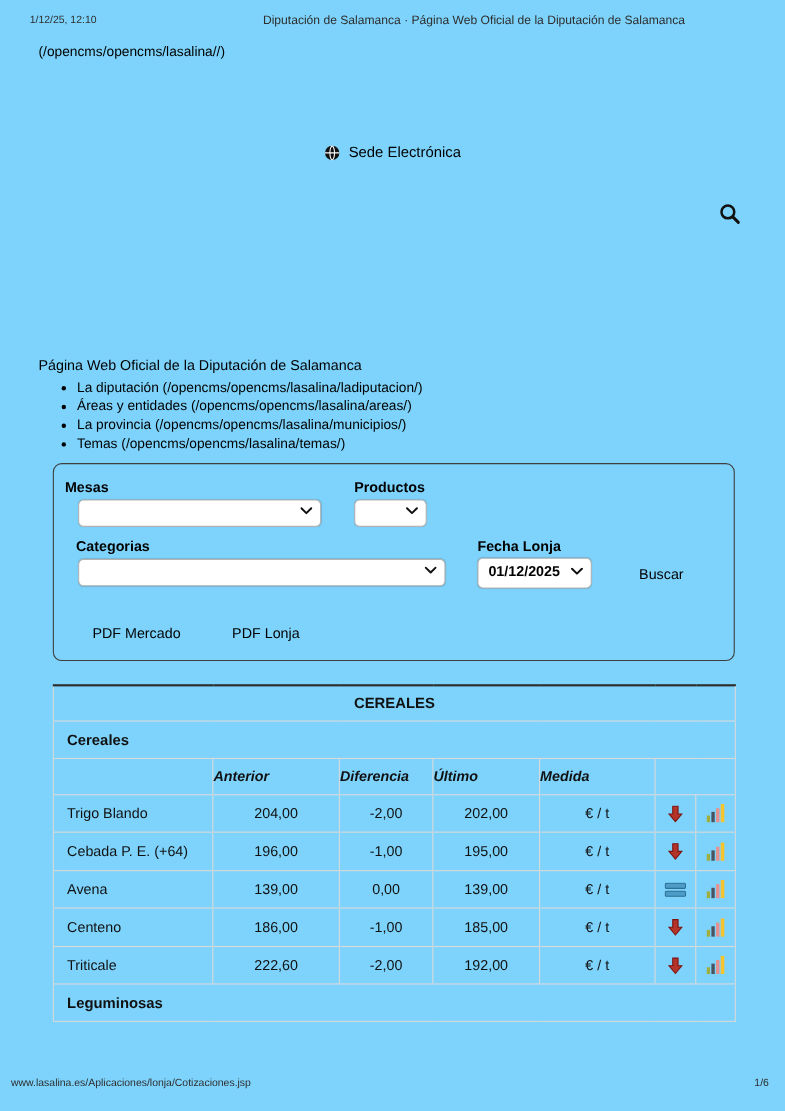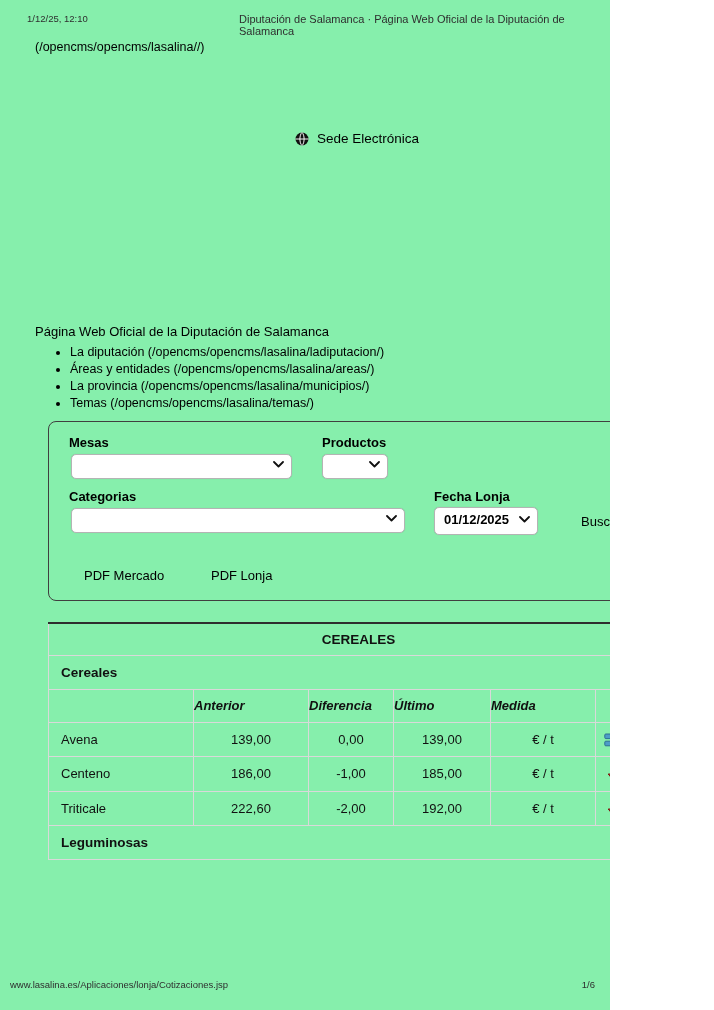--- a/index.html
+++ b/index.html
@@ -1,18 +1,18 @@
 <!DOCTYPE html>
 <html><head>
 <meta charset="utf-8">
 <style>
   * { margin:0; padding:0; box-sizing:border-box; }
   body { background:#fff; }
   .page {
-    position:relative; width:610px; height:1010px; background:#86efac;
+    position:relative; width:714px; height:1010px; background:#7dd3fc;
     font-family:"Liberation Sans", sans-serif; color:#111; overflow:hidden;
   }
   
   .ph-date   { position:absolute; left:27px;  top:13px; font-size:9.5px; color:#2e2e2e; }
   .ph-title  { position:absolute; left:239px; top:13px; font-size:11px; color:#2e2e2e; }
   .pf-url    { position:absolute; left:10px;  top:979px; font-size:9.5px; color:#2e2e2e; }
   .pf-page   { position:absolute; right:15px; top:979px; font-size:9.5px; color:#2e2e2e; }
   
   .crumb-url { position:absolute; left:35px; top:40px; font-size:12.5px; color:#000; }
   .line-center { position:absolute; left:0; width:714px; display:flex; justify-content:center; align-items:center; gap:8px; font-size:13.5px; color:#000; }
@@ -75,21 +75,21 @@
 
   <div class="site-title">Página Web Oficial de la Diputación de Salamanca</div>
   <ul class="site-nav">
     <li>La diputación (/opencms/opencms/lasalina/ladiputacion/)</li>
     <li>Áreas y entidades (/opencms/opencms/lasalina/areas/)</li>
     <li>La provincia (/opencms/opencms/lasalina/municipios/)</li>
     <li>Temas (/opencms/opencms/lasalina/temas/)</li>
   </ul>
 
   <div class="filter-box">
-    <div class="fb-label" style="left:20px; top:13px;">Mesas</div>
+    <div class="fb-label" style="left:10px; top:13px;">Mesas</div>
     <div class="sel" style="left:22px; top:32px; width:221px;">
       <span></span>
         <span style="display: inline-flex;">
   <svg class="chev" width="11" height="7" viewBox="0 0 11 7">
             <path d="M1 1l4.5 4.5L10 1" fill="none" stroke="#111" stroke-width="1.8" stroke-linecap="round" stroke-linejoin="round"></path>
           </svg>
 </span>
     </div>
 
     <div class="fb-label" style="left:273px; top:13px;">Productos</div>
@@ -148,20 +148,60 @@
         <td></td>
         <td>Anterior</td>
         <td>Diferencia</td>
         <td>Último</td>
         <td>Medida</td>
         <td colspan="2"></td>
       </tr>
     </tbody>
     <tbody id="data-rows">
         <tr class="data-row">
+          <td class="c-name">Trigo Blando</td>
+          <td class="c-num">204,00</td>
+          <td class="c-num">-2,00</td>
+          <td class="c-num">202,00</td>
+          <td class="c-num">€ / t</td>
+          <td class="c-icon">
+  <svg width="14" height="16" viewBox="0 0 14 16">
+              <path d="M4.6 1h4.8v7h3.4L7 15 1.2 8h3.4z" fill="#b5342a" stroke="#7c1410" stroke-width="1"></path>
+            </svg>
+</td>
+          <td class="c-icon">
+  <svg width="17" height="18" viewBox="0 0 18 18">
+              <rect x="0.5" y="11.5" width="3.2" height="6.5" fill="#9fae3c"></rect>
+              <rect x="5" y="8" width="3.2" height="10" fill="#4a5460"></rect>
+              <rect x="9.5" y="4.5" width="3.2" height="13.5" fill="#e8918c"></rect>
+              <rect x="14" y="0.5" width="3.5" height="17.5" fill="#f6c52e"></rect>
+            </svg>
+</td>
+        </tr>
+        <tr class="data-row">
+          <td class="c-name">Cebada P. E. (+64)</td>
+          <td class="c-num">196,00</td>
+          <td class="c-num">-1,00</td>
+          <td class="c-num">195,00</td>
+          <td class="c-num">€ / t</td>
+          <td class="c-icon">
+  <svg width="14" height="16" viewBox="0 0 14 16">
+              <path d="M4.6 1h4.8v7h3.4L7 15 1.2 8h3.4z" fill="#b5342a" stroke="#7c1410" stroke-width="1"></path>
+            </svg>
+</td>
+          <td class="c-icon">
+  <svg width="17" height="18" viewBox="0 0 18 18">
+              <rect x="0.5" y="11.5" width="3.2" height="6.5" fill="#9fae3c"></rect>
+              <rect x="5" y="8" width="3.2" height="10" fill="#4a5460"></rect>
+              <rect x="9.5" y="4.5" width="3.2" height="13.5" fill="#e8918c"></rect>
+              <rect x="14" y="0.5" width="3.5" height="17.5" fill="#f6c52e"></rect>
+            </svg>
+</td>
+        </tr>
+        <tr class="data-row">
           <td class="c-name">Avena</td>
           <td class="c-num">139,00</td>
           <td class="c-num">0,00</td>
           <td class="c-num">139,00</td>
           <td class="c-num">€ / t</td>
           <td class="c-icon">
   <svg width="20" height="14" viewBox="0 0 20 14">
               <rect x="0.8" y="1" width="18.4" height="4.6" rx="1" fill="#4d9cc7" stroke="#2d6e94" stroke-width="1"></rect>
               <rect x="0.8" y="8.2" width="18.4" height="4.6" rx="1" fill="#4d9cc7" stroke="#2d6e94" stroke-width="1"></rect>
             </svg>

